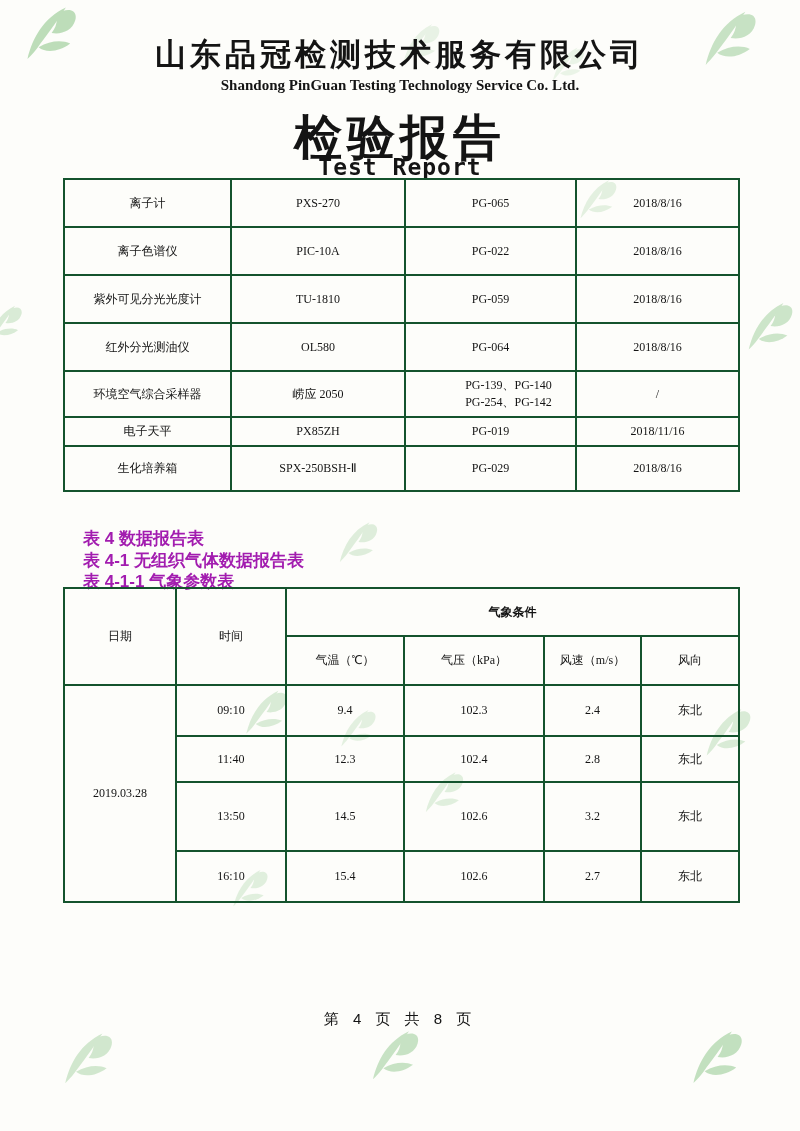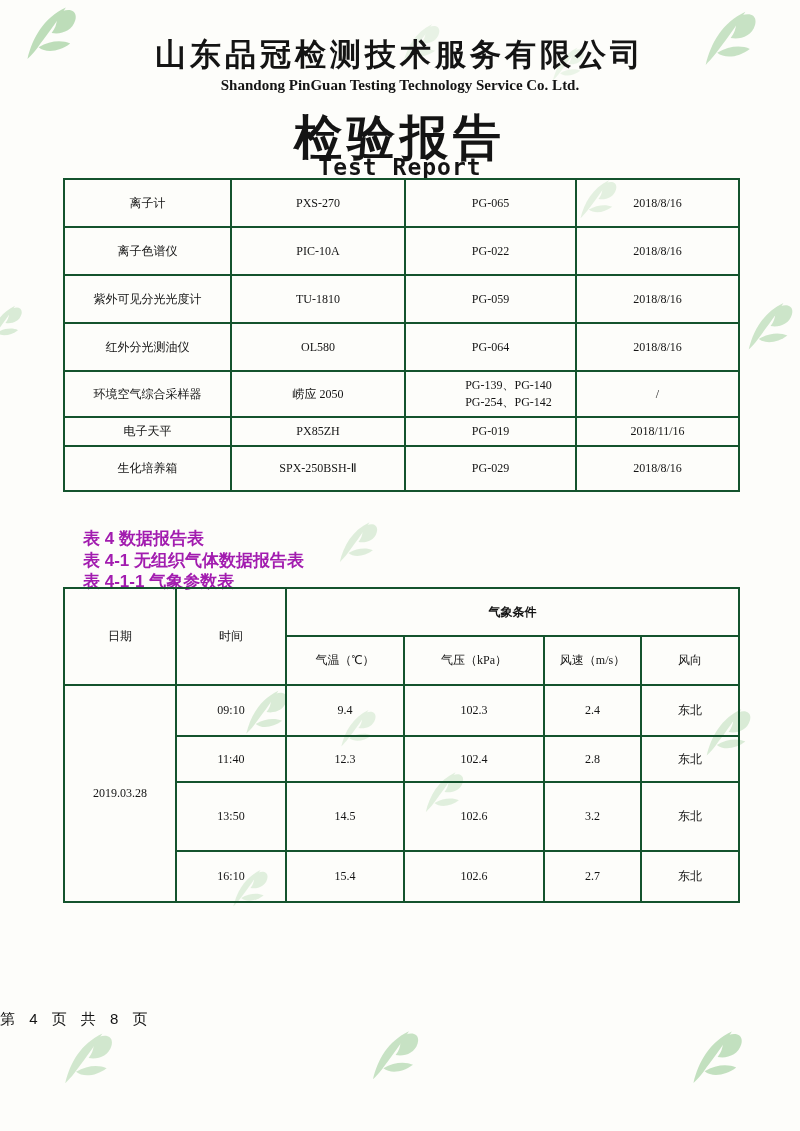--- a/index.html
+++ b/index.html
@@ -52,21 +52,21 @@
   .section-labels{
     position:absolute;left:83px;top:520px;
     font-family:"Liberation Sans", sans-serif;
     font-weight:bold;font-size:17px;line-height:21.5px;
     color:#a21caf;
     margin-top:8px;
   }
   
   .footer{
     position:absolute;top:1010px;left:0;width:100%;
-    text-align:left;font-size:15px;letter-spacing:5px;
+    text-align:center;font-size:15px;letter-spacing:5px;
     font-family:"Liberation Sans", sans-serif;
   }
   
   .wm{position:absolute;pointer-events:none;}
 </style>
 </head>
 <body>
 
 <div class="page">
 

